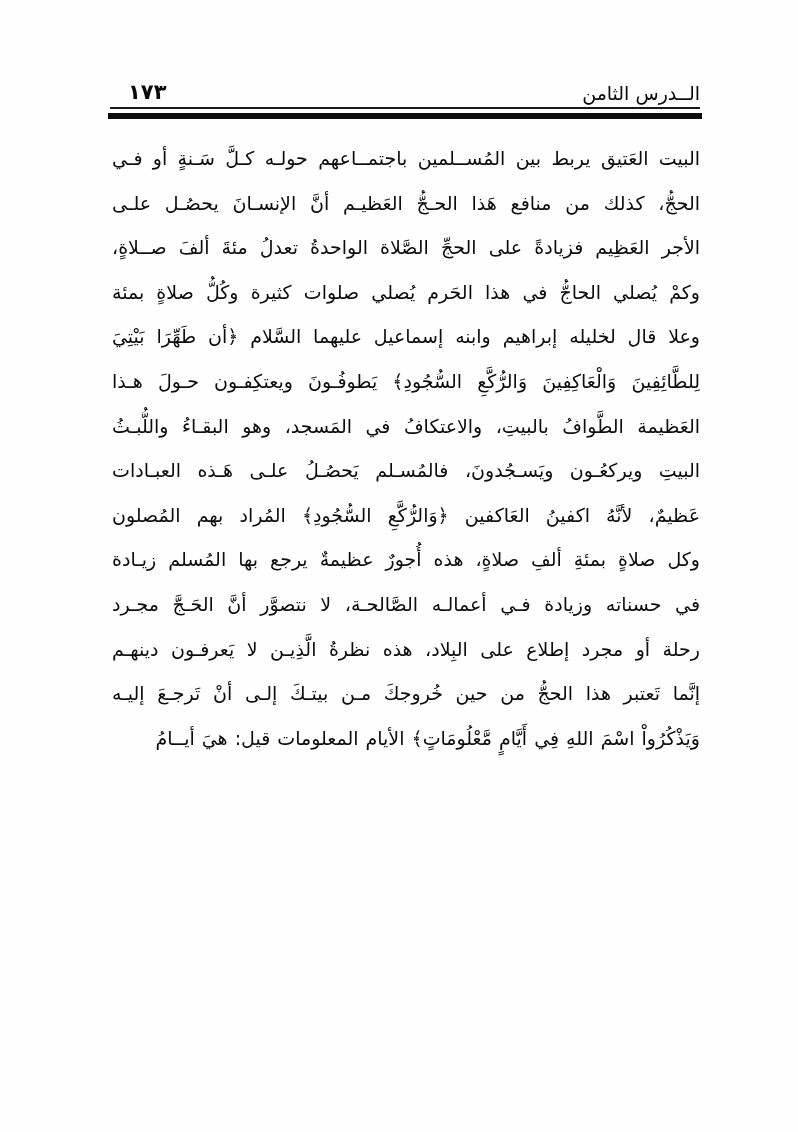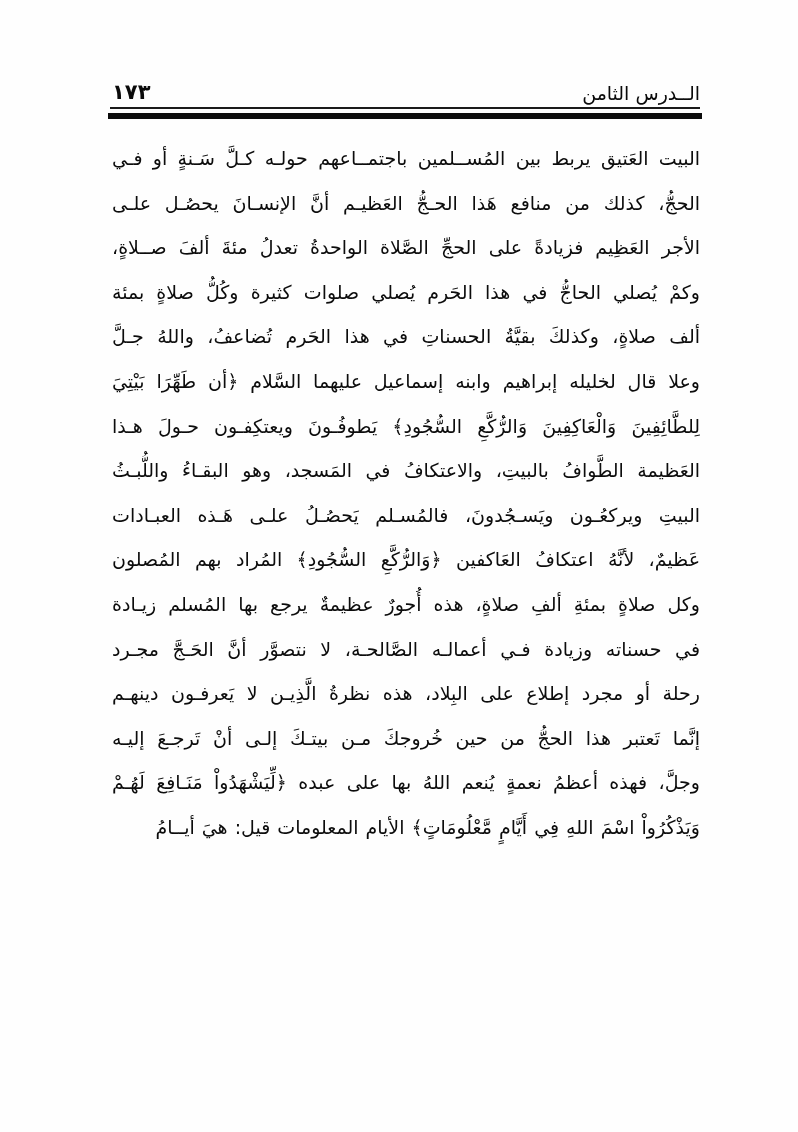--- a/index.html
+++ b/index.html
@@ -13,21 +13,21 @@
     height: 1132px;
     background: #fefefe;
     overflow: hidden;
     font-family: "DejaVu Sans", sans-serif;
     color: #0b0b0b;
     direction: rtl;
   }
   .page-header {
     position: absolute;
     top: 80px;
-    left: 100px;
+    left: 116px;
     right: 98px;
     height: 28px;
   }
   .page-number {
     position: absolute;
     left: 12px;
     top: 0;
     font-weight: bold;
     font-size: 21px;
     letter-spacing: 1px;
@@ -90,27 +90,25 @@
   </div>
 
   <div class="rule-thin"></div>
   <div class="rule-thick"></div>
 
   <main class="body-text">
     <div class="line">البيت العَتيق يربط بين المُســلمين باجتمــاعهم حولـه كـلَّ سَـنةٍ أو فـي</div>
     <div class="line">الحجُّ، كذلك من منافع هَذا الحـجُّ العَظيـم أنَّ الإنسـانَ يحصُـل علـى</div>
     <div class="line">الأجر العَظِيم فزيادةً على الحجِّ الصَّلاة الواحدةُ تعدلُ مئةَ ألفَ صــلاةٍ،</div>
     <div class="line">وكمْ يُصلي الحاجُّ في هذا الحَرم يُصلي صلوات كثيرة وكُلُّ صلاةٍ بمئة</div>
-    <div class="line">ألف صلاةٍ، وكذلكَ بقيَّةُ الحسناتِ في هذا الحَرم تُضاعفُ، واللهُ جـلَّ</div>
     <div class="line">وعلا قال لخليله إبراهيم وابنه إسماعيل عليهما السَّلام ﴿أن طَهِّرَا بَيْتِيَ</div>
     <div class="line">لِلطَّائِفِينَ وَالْعَاكِفِينَ وَالرُّكَّعِ السُّجُودِ﴾ يَطوفُـونَ ويعتكِفـون حـولَ هـذا</div>
     <div class="line">العَظيمة الطَّوافُ بالبيتِ، والاعتكافُ في المَسجد، وهو البقـاءُ واللُّبـثُ</div>
     <div class="line">البيتِ ويركعُـون ويَسـجُدونَ، فالمُسـلم يَحصُـلُ علـى هَـذه العبـادات</div>
-    <div class="line">عَظيمٌ، لأنَّهُ اعتكافُ العَاكفين ﴿وَالرُّكَّعِ السُّجُودِ﴾ المُراد بهم المُصلون</div>
+    <div class="line">عَظيمٌ، لأنَّهُ اكفينُ العَاكفين ﴿وَالرُّكَّعِ السُّجُودِ﴾ المُراد بهم المُصلون</div>
     <div class="line">وكل صلاةٍ بمئةِ ألفِ صلاةٍ، هذه أُجورٌ عظيمةٌ يرجع بها المُسلم زيـادة</div>
     <div class="line">في حسناته وزيادة فـي أعمالـه الصَّالحـة، لا نتصوَّر أنَّ الحَـجَّ مجـرد</div>
     <div class="line">رحلة أو مجرد إطلاع على البِلاد، هذه نظرةُ الَّذِيـن لا يَعرفـون دينهـم</div>
     <div class="line">إنَّما تَعتبر هذا الحجُّ من حين خُروجكَ مـن بيتـكَ إلـى أنْ تَرجـعَ إليـه</div>
-    <div class="line">وجلَّ، فهذه أعظمُ نعمةٍ يُنعم اللهُ بها على عبده ﴿لِّيَشْهَدُواْ مَنَـافِعَ لَهُـمْ</div>
     <div class="line last-line">وَيَذْكُرُواْ اسْمَ اللهِ فِي أَيَّامٍ مَّعْلُومَاتٍ﴾ الأيام المعلومات قيل: هيَ أيــامُ</div>
   </main>
 
 </div>
 
 </body></html>

